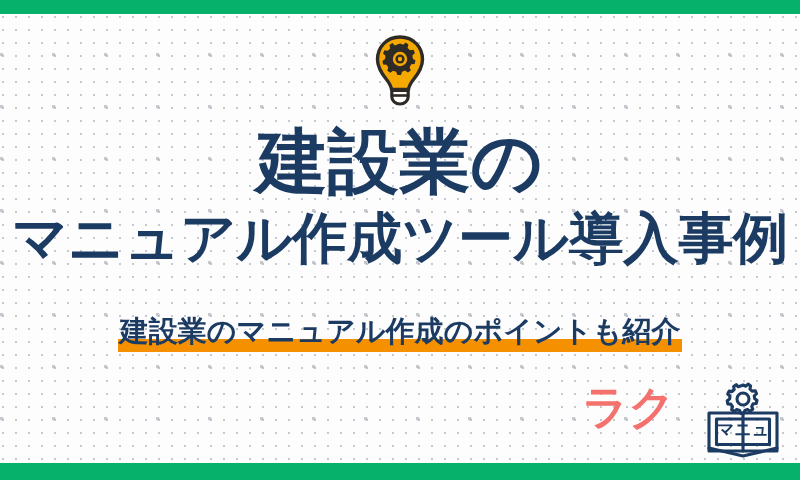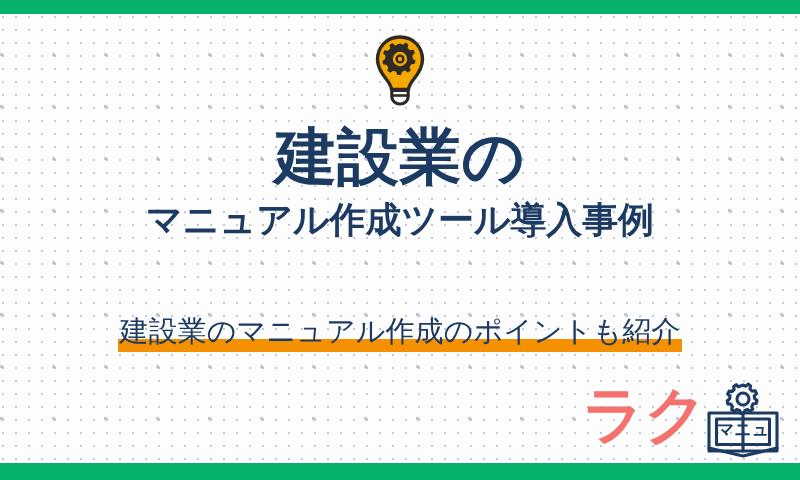--- a/index.html
+++ b/index.html
@@ -64,42 +64,42 @@
     text-align: center;
   }
   .title-line {
     color: #1c3b63;
     font-weight: 700;
     letter-spacing: 0.005em;
     white-space: nowrap;
     line-height: 1.0;
   }
   #title-line-1 {
-    font-size: 62px;
+    font-size: 71px;
     margin-bottom: 14px;
   }
   #title-line-2 {
-    font-size: 36px;
+    font-size: 55px;
     letter-spacing: -0.004em;
   }
 
   
   #subtitle-wrap {
     position: absolute;
     left: 0;
     top: 317px;
     width: 800px;
     text-align: center;
   }
   #subtitle {
     display: inline-block;
     position: relative;
     color: #1c3b63;
     font-size: 29px;
-    font-weight: 400;
+    font-weight: 700;
     line-height: 1.0;
     padding: 0 2px 6px 2px;
     white-space: nowrap;
     letter-spacing: 0.003em;
   }
   #subtitle-marker {
     position: absolute;
     left: 0;
     right: 0;
     bottom: 0;
@@ -117,21 +117,21 @@
     position: absolute;
     left: 582px;
     top: 382px;
     width: 205px;
     height: 78px;
   }
   #logo-wordmark {
     position: absolute;
     left: 0;
     top: 2px;
-    font-size: 62px;
+    font-size: 46px;
     font-weight: 700;
     color: #f4716d;
     line-height: 1.0;
     letter-spacing: -0.02em;
     white-space: nowrap;
     text-align: right;
   }
   #logo-mark {
     position: absolute;
     left: 118px;

